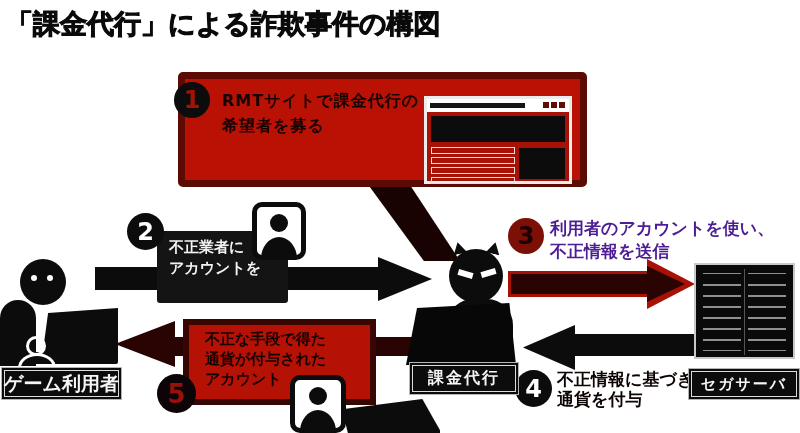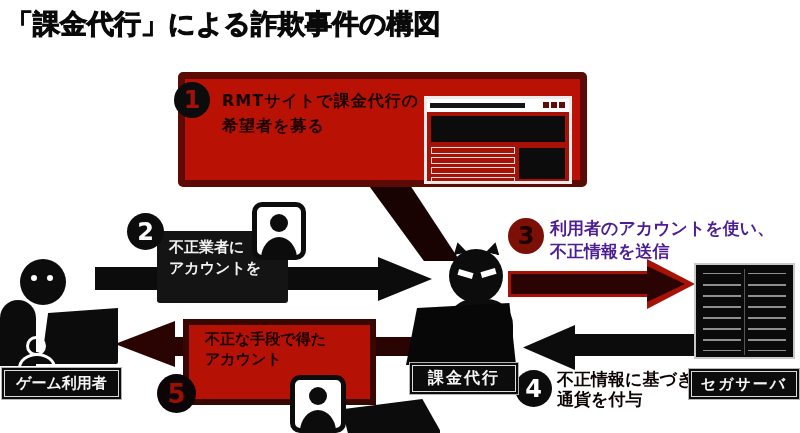--- a/index.html
+++ b/index.html
@@ -102,21 +102,21 @@
                background:repeating-linear-gradient(to bottom,#8f8f8f 0 1.5px,#0a0a0a 1.5px 11px);}
   .server .divider{position:absolute;left:48px;top:4px;width:1px;height:86px;background:#555;}
 
   
   .arrowD-head{position:absolute;left:523px;top:325px;width:52px;height:45px;background:#0c0c0c;
                clip-path:polygon(100% 0,0 50%,100% 100%);z-index:1;}
   .arrowD-shaft{position:absolute;left:572px;top:334px;width:122px;height:22px;background:#0c0c0c;z-index:1;}
   .c4{left:515px;top:370px;width:37px;height:37px;background:#0c0c0c;color:#ffffff;font-size:24px;}
   .s4-text{position:absolute;left:557px;top:369px;font-size:17px;font-weight:800;color:#0d0202;line-height:20px;}
 
-  .tag1{left:1px;top:367px;width:119px;height:31px;font-size:15px;}
+  .tag1{left:1px;top:367px;width:119px;height:31px;font-size:19px;}
   .tag2{left:409px;top:362px;width:108px;height:31px;font-size:16px;letter-spacing:2px;}
   .tag3{left:688px;top:368px;width:110px;height:30px;font-size:15px;letter-spacing:2px;}
 </style>
 </head>
 <body>
 
 <div class="stage">
 
   <div class="title">「課金代行」による詐欺事件の構図</div>
 
@@ -151,20 +151,21 @@
   <div class="num-circle c2">2</div>
   <div class="avatar avatar2">
     <div class="p-head"></div>
     <div class="p-body"></div>
   </div>
 
   <div class="arrowB-shaft"></div>
   <div class="arrowB-head"></div>
   <div class="box5">
     <div>不正な手段で得た</div>
+    <div>通貨が付与された</div>
     <div>アカウント</div>
   </div>
   <div class="num-circle c5">5</div>
   <div class="avatar avatar5">
     <div class="p-head"></div>
     <div class="p-body"></div>
   </div>
   <div class="arm5"></div>
 
   <div class="gu-head">

